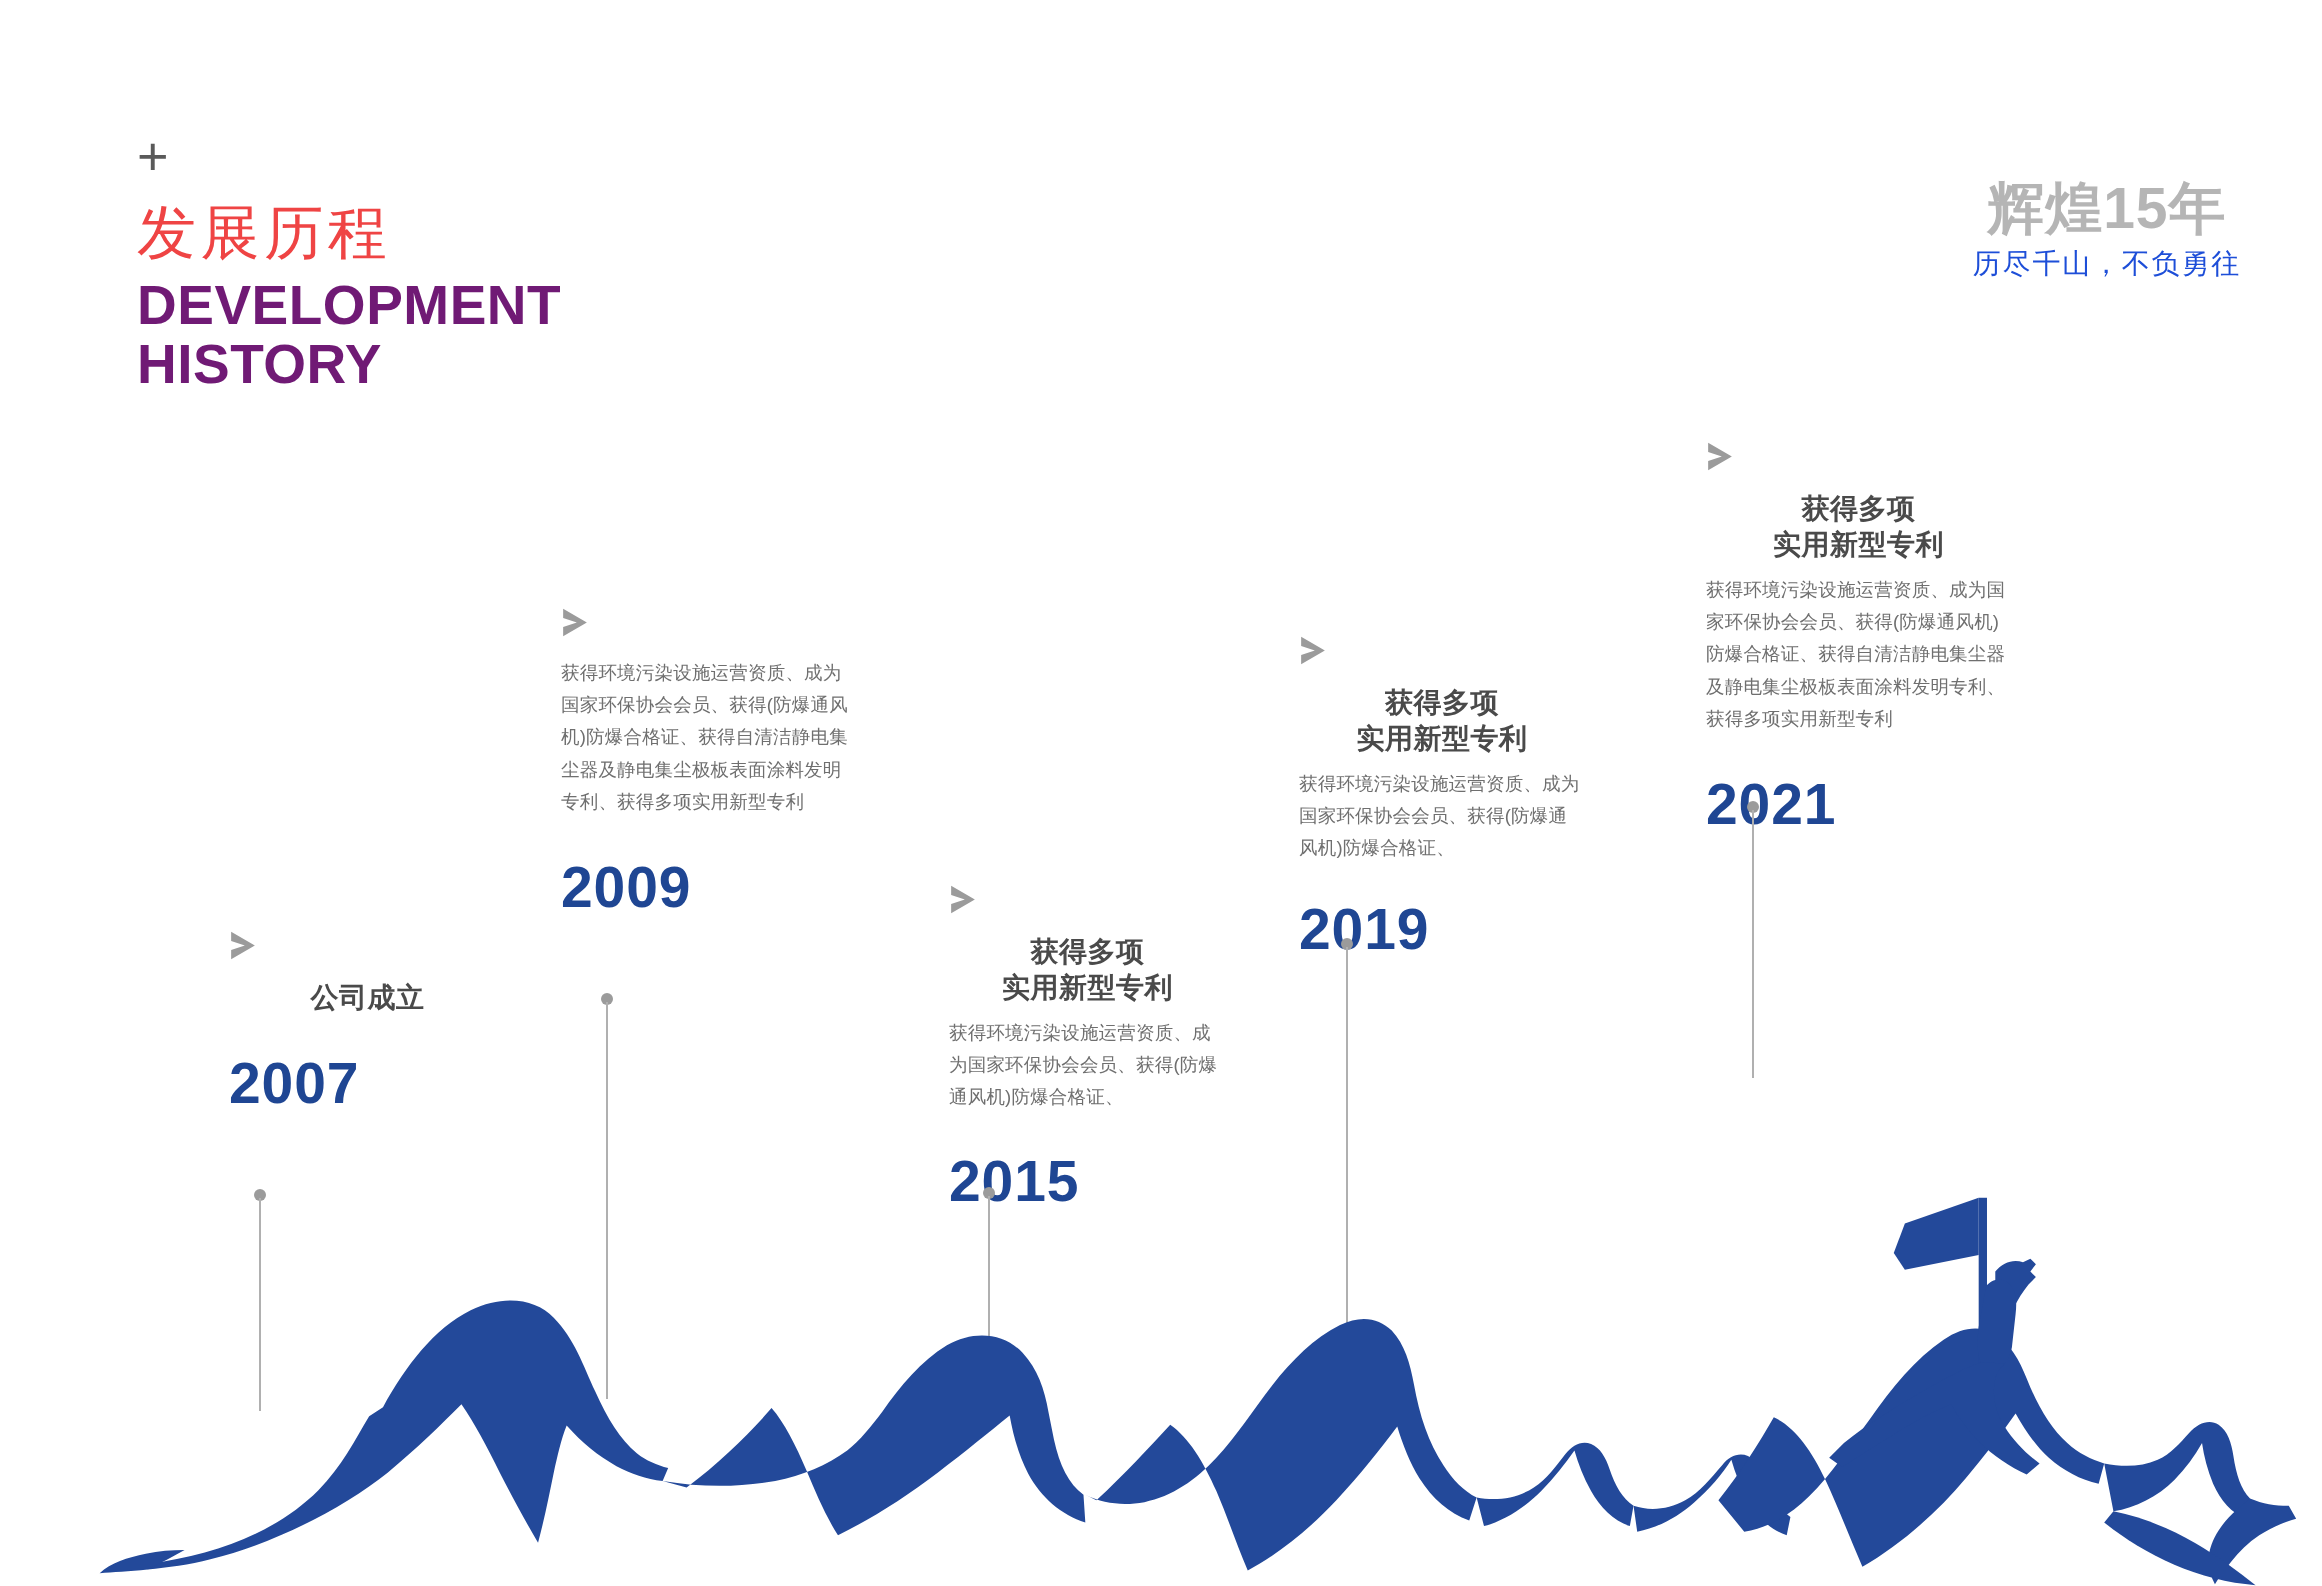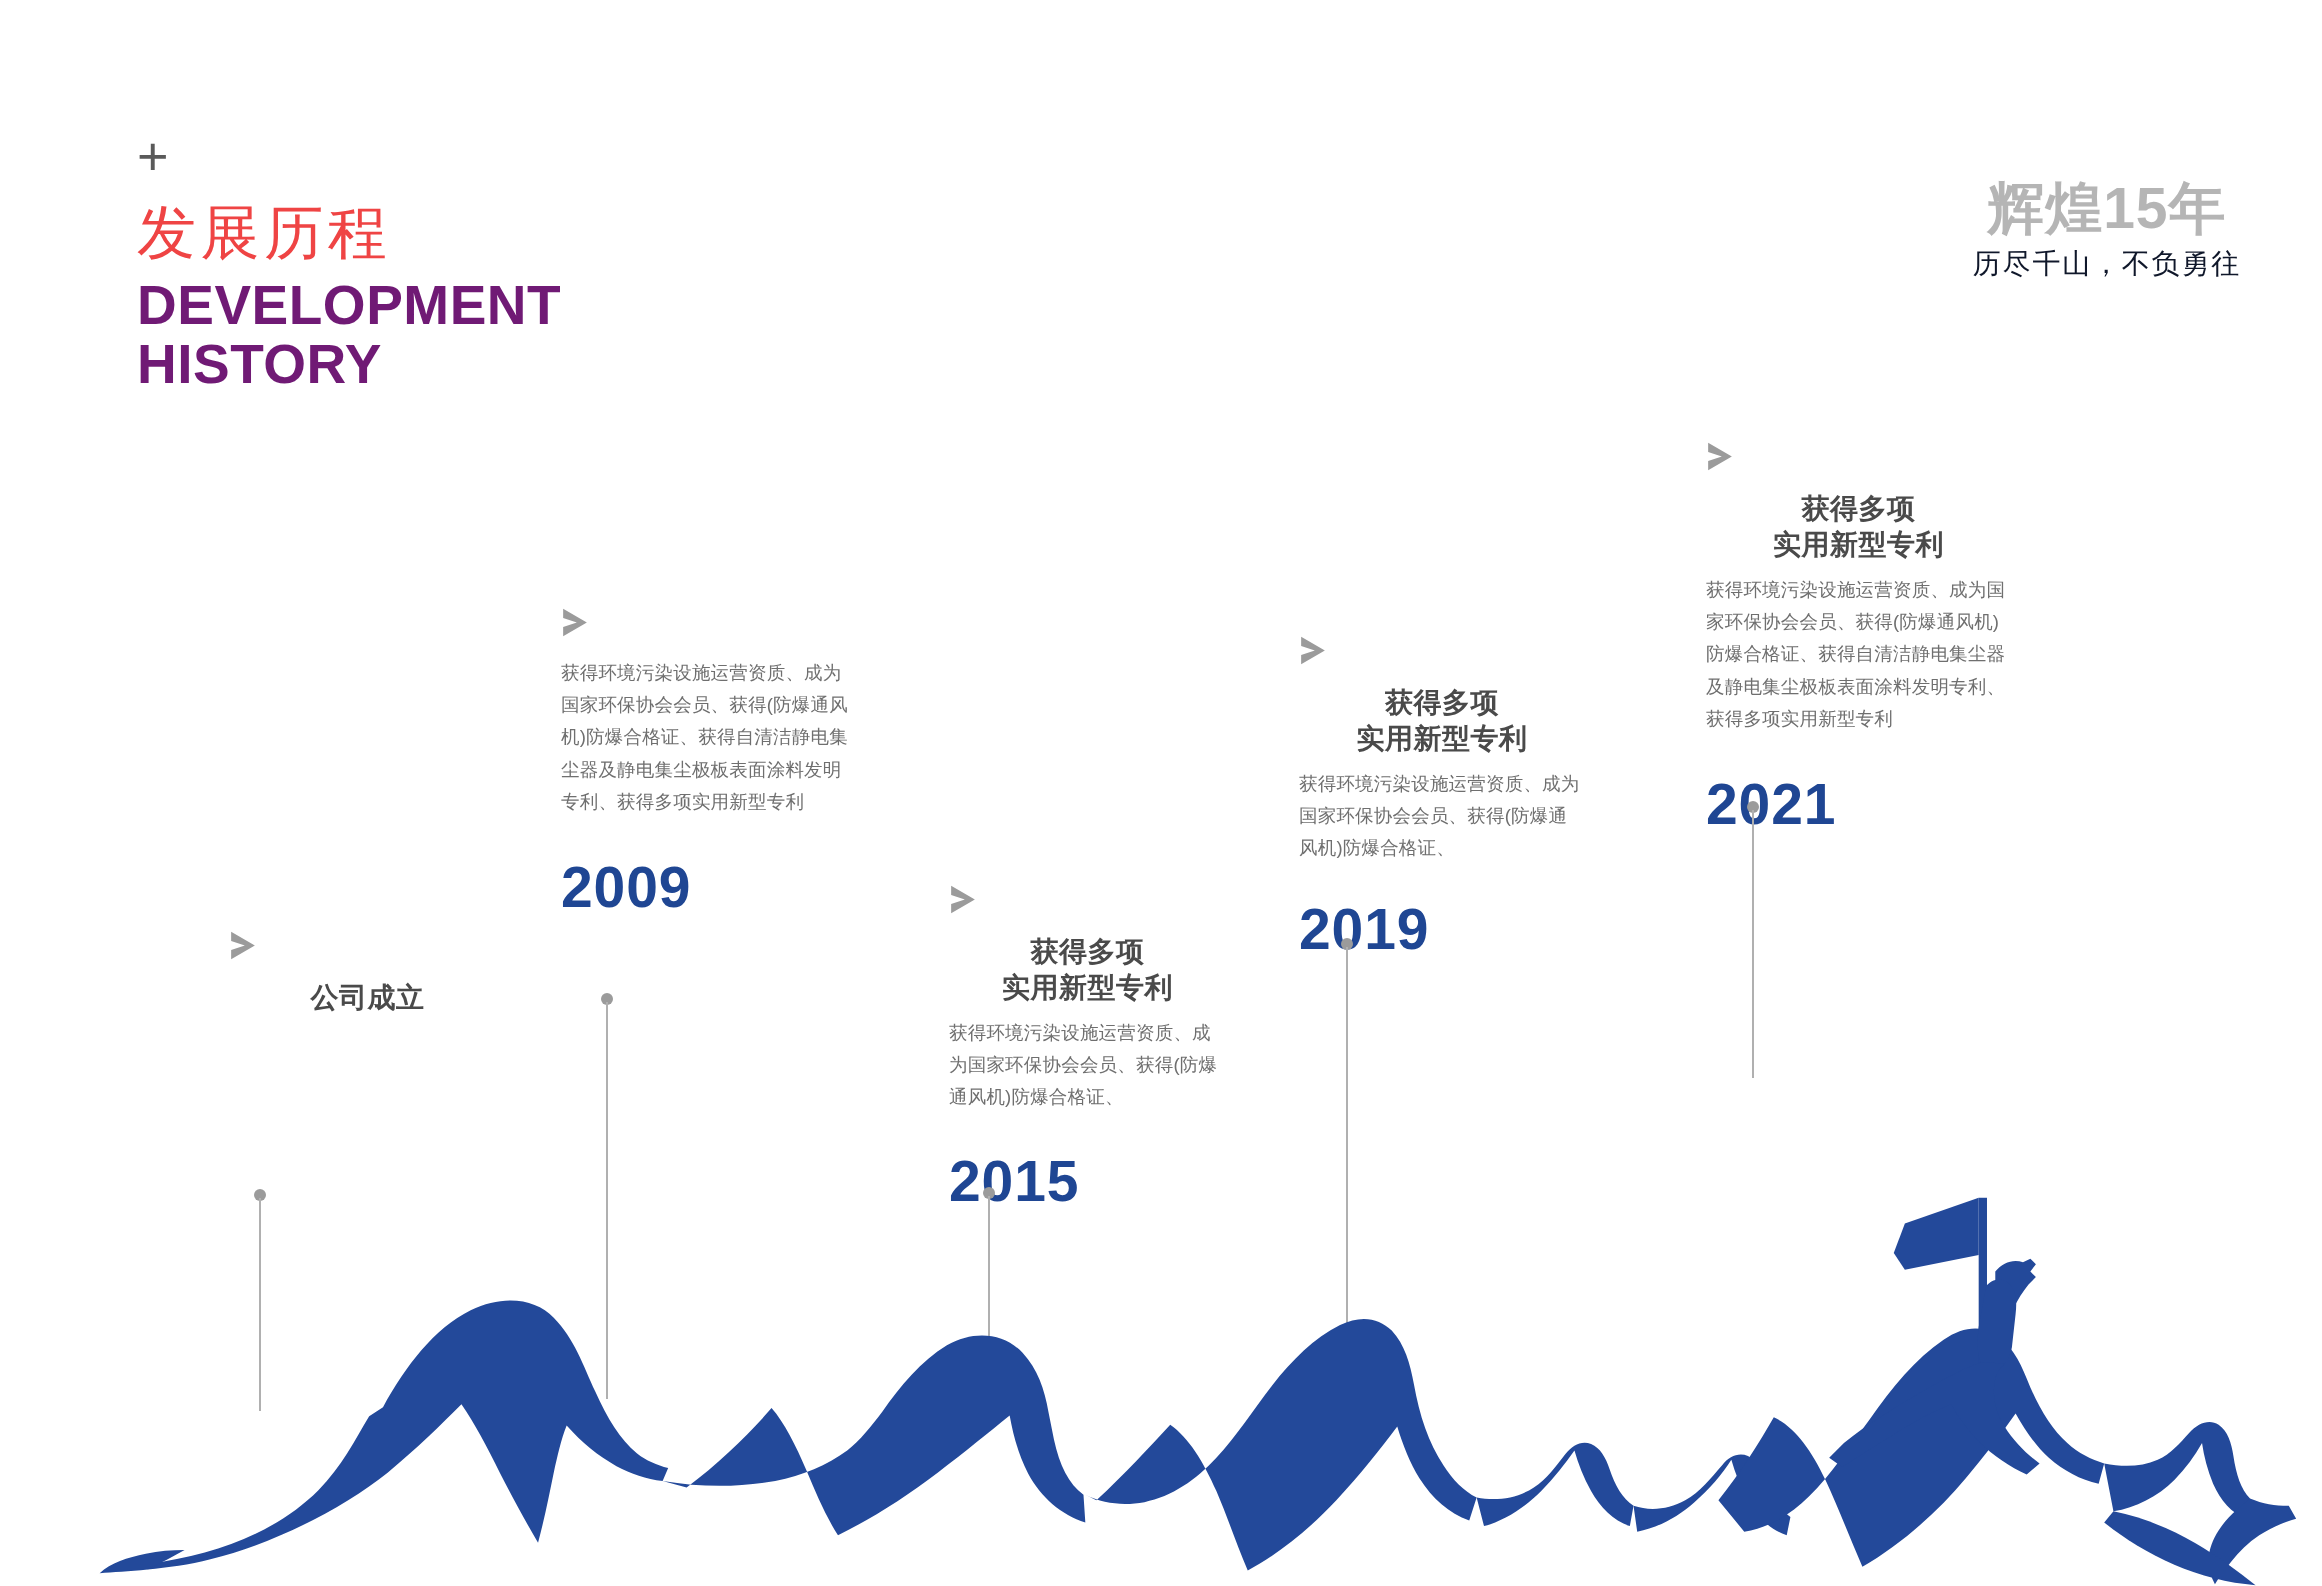--- a/index.html
+++ b/index.html
@@ -62,21 +62,21 @@
     font-weight: 700;
     color: #b5b5b5;
     letter-spacing: 0.9px;
     margin: 0 0 13px 0;
     white-space: nowrap;
   }
   .slogan-sub {
     font-size: 28px;
     line-height: 1;
     font-weight: 400;
-    color: #0f172a;
+    color: #1d4ed8;
     letter-spacing: 1.8px;
     margin: 0;
     white-space: nowrap;
   }
 
   
   .milestone {
     position: absolute;
   }
   .chevron-icon {
@@ -159,20 +159,21 @@
   <div class="slogan-block">
     <div class="slogan-main">辉煌15年</div>
     <div class="slogan-sub">历尽千山，不负勇往</div>
   </div>
 
   <div class="milestone" style="left:229px; top:930px; width:277px;">
     <svg class="chevron-icon" viewBox="0 0 30 34">
       <polygon points="2,2 2,12 17,17 2,22 2,32 28,17" fill="#9b9b9b"></polygon>
     </svg>
     <p class="ms-title">公司成立</p>
+    <p class="ms-year" style="margin-top:39px;">2007</p>
   </div>
   <div class="connector" style="left:251px; top:1189px; height:222px;">
     <span class="dot"></span>
     <span class="line"></span>
   </div>
 
   <div class="milestone" style="left:561px; top:607px; width:295px;">
     <svg class="chevron-icon" viewBox="0 0 30 34">
       <polygon points="2,2 2,12 17,17 2,22 2,32 28,17" fill="#9b9b9b"></polygon>
     </svg>

